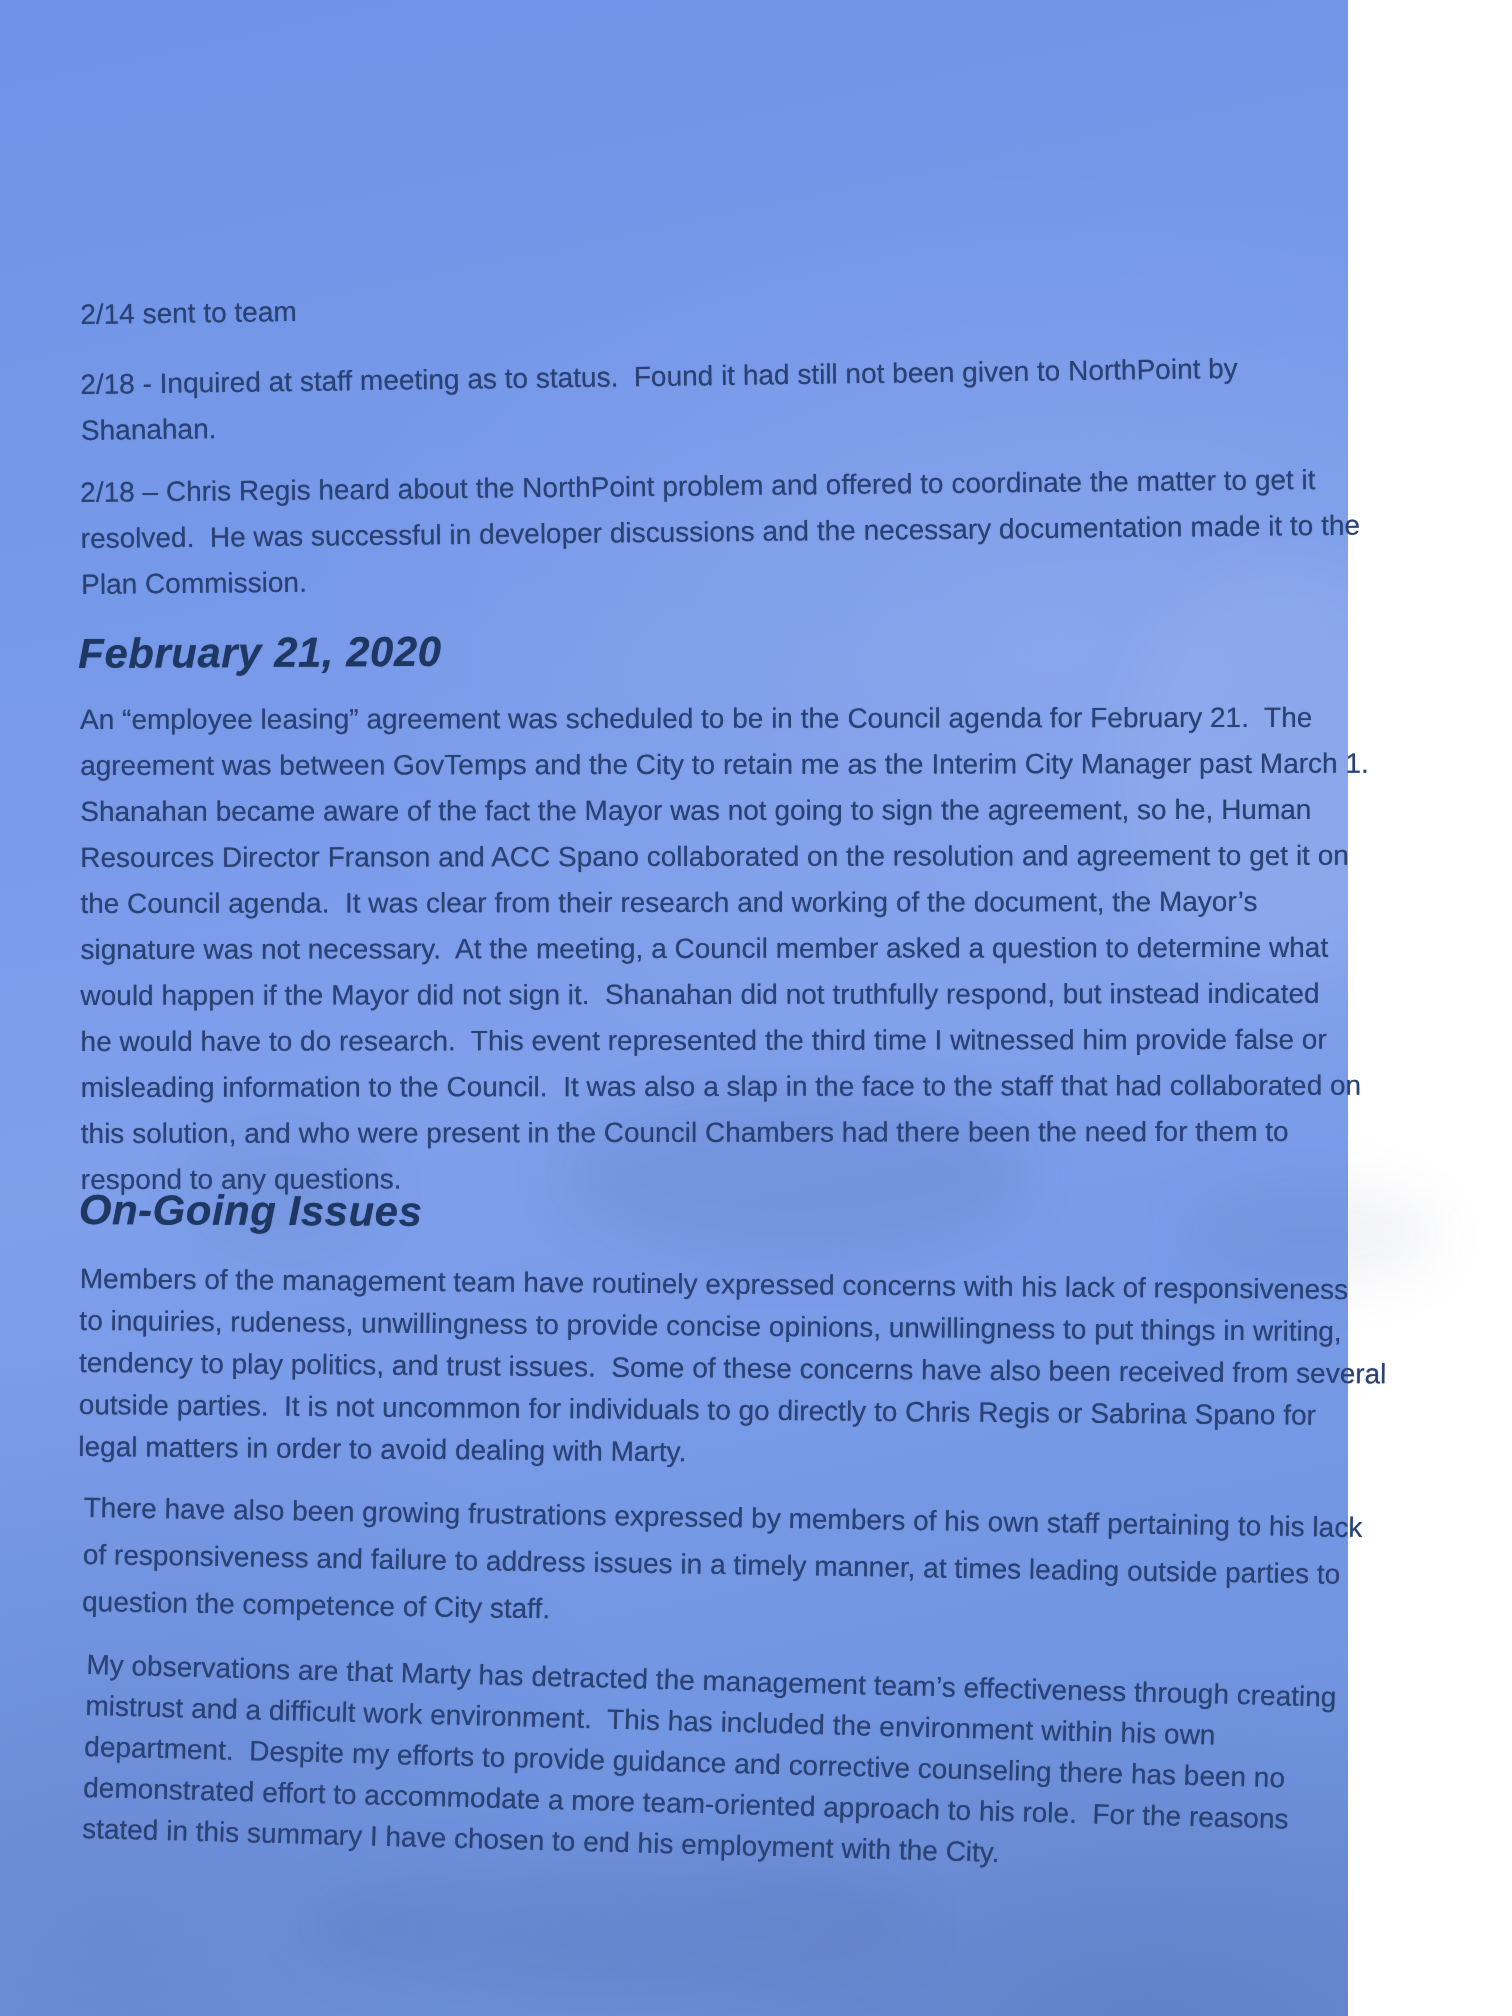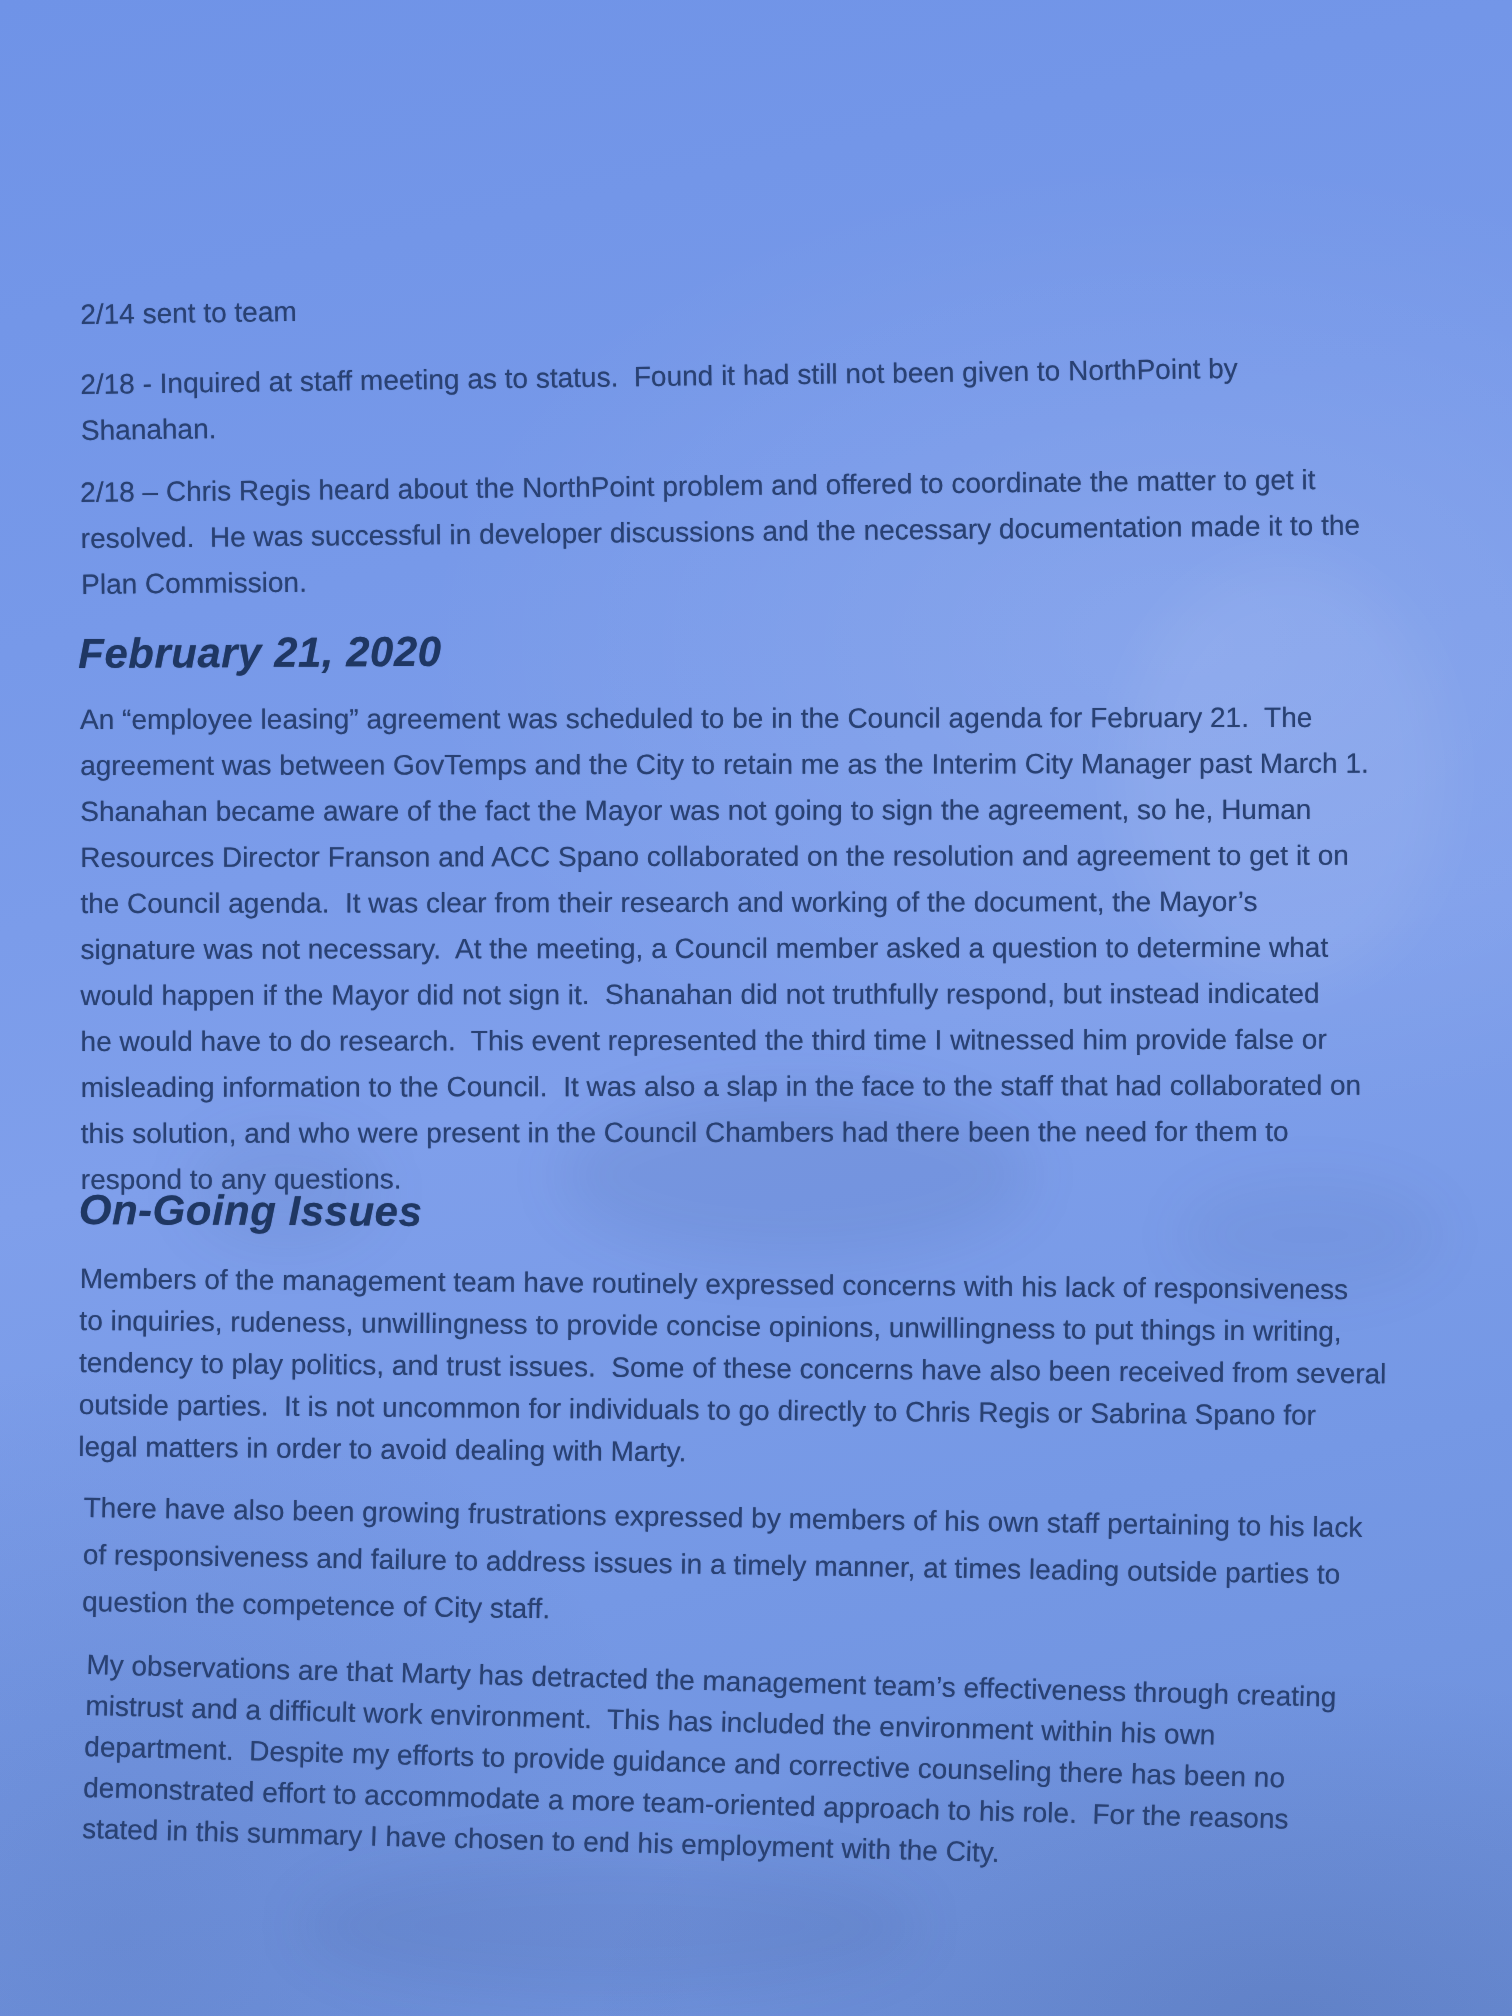--- a/index.html
+++ b/index.html
@@ -7,21 +7,21 @@
     padding: 0;
     width: 1512px;
     height: 2016px;
     overflow: hidden;
     font-family: "Liberation Sans", sans-serif;
   }
 
   
   .photo {
     position: relative;
-    width: 1512px;
+    width: 1348px;
     height: 2016px;
     background:
       radial-gradient(1100px 700px at 78% 32%, rgba(255,255,255,0.10), rgba(255,255,255,0) 70%),
       radial-gradient(900px 900px at 8% 96%, rgba(20,40,90,0.10), rgba(20,40,90,0) 65%),
       radial-gradient(1000px 500px at 85% 100%, rgba(18,36,80,0.14), rgba(18,36,80,0) 70%),
       linear-gradient(168deg, #6f93e7 0%, #7799e9 28%, #7f9feb 52%, #7598e5 74%, #6d90da 100%);
   }
 
   
   .smudge {

